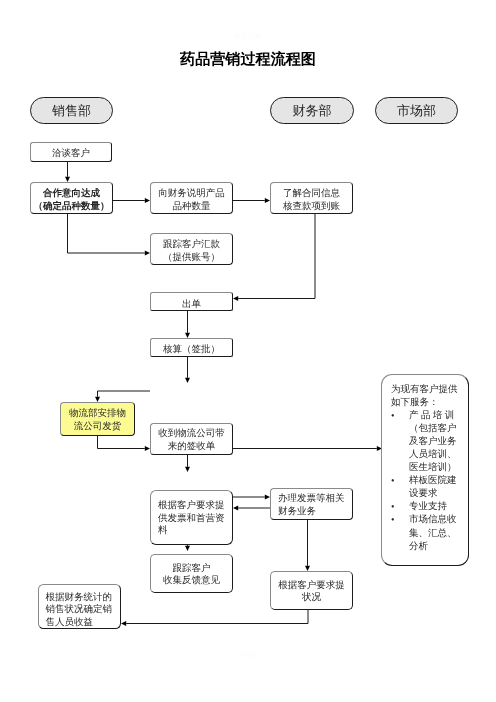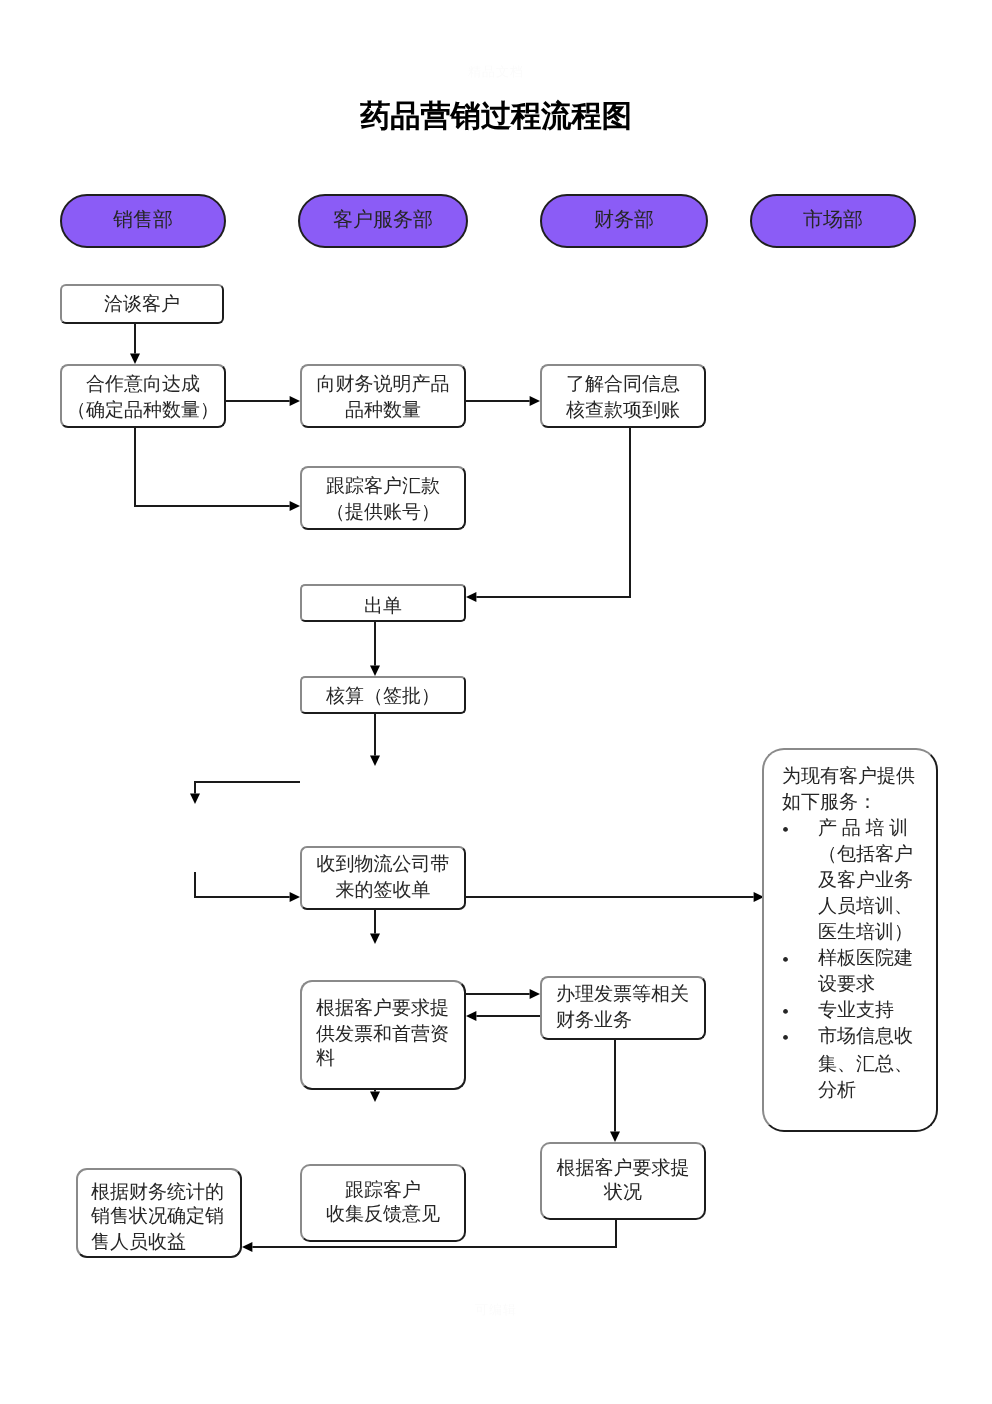--- a/index.html
+++ b/index.html
@@ -22,21 +22,21 @@
   .node{position:absolute;box-sizing:border-box;
         border:1px solid #1c1c1c;border-top-color:#8a8a8a;border-left-color:#8a8a8a;
         display:flex;align-items:center;justify-content:center;text-align:center;
         font-size:9.5px;line-height:12.4px;background:#fff;white-space:pre-line;
         color:#262626;}
   .node > .t{display:block;width:100%;position:relative;top:0.5px;}
 
   .rr{border-radius:5px;}
   .node.lt{justify-content:flex-start;}
   .node.lt > .t{text-align:left;padding-left:7px;}
-  .pill{border-radius:999px;background:#8b5cf6;border:1.2px solid #1f1f1f;font-size:10px;}
+  .pill{border-radius:999px;background:#e5e5e5;border:1.2px solid #1f1f1f;font-size:13px;}
   .yellow{background:#fbfb91;}
 
   svg#wires{position:absolute;left:0;top:0;width:496px;height:702px;}
 
   #panel{position:absolute;box-sizing:border-box;border:1px solid #1c1c1c;
          border-top-color:#8a8a8a;border-left-color:#8a8a8a;
          border-radius:11px;background:#fff;font-size:9.5px;line-height:13.05px;
          color:#262626;padding:8px 3px 4px 9px;overflow:hidden;}
   #panel .head{white-space:pre-line;}
   #panel ul{list-style:none;margin:0;padding:0;}
@@ -87,61 +87,60 @@
         <polygon points="233,508 238.2,505.5 238.2,510.5"></polygon>
         <polygon points="187.5,551 185,545.8 190,545.8"></polygon>
         <polygon points="307.5,571 305,565.8 310,565.8"></polygon>
         <polygon points="121,623.5 126.2,621 126.2,626"></polygon>
       </g>
   </svg>
 
   <div class="node pill" style="left:30px;top:97px;width:83px;height:27px;">
     <span class="t">销售部</span>
   </div>
-  <div class="node pill" style="left:149px;top:97px;width:85px;height:27px;">
-    <span class="t">客户服务部</span>
-  </div>
   <div class="node pill" style="left:270px;top:97px;width:84px;height:27px;">
     <span class="t">财务部</span>
   </div>
   <div class="node pill" style="left:375px;top:97px;width:83px;height:27px;">
     <span class="t">市场部</span>
   </div>
 
   <div class="node rr" style="left:30px;top:142px;width:82px;height:20px;border-radius:3px;"><span class="t" style="top:1.5px">洽谈客户</span></div>
 
-  <div class="node rr" style="left:30px;top:182px;width:83px;height:32px;border-radius:4px;"><span class="t" style="top:1.5px">合作意向达成
+  <div class="node rr" style="left:30px;top:182px;width:83px;height:32px;border-radius:4px;font-weight:bold;"><span class="t" style="top:1.5px">合作意向达成
 （确定品种数量）</span></div>
 
   <div class="node rr" style="left:150px;top:182px;width:83px;height:32px;border-radius:4px;"><span class="t" style="top:1.5px">向财务说明产品
 品种数量</span></div>
 
   <div class="node rr" style="left:270px;top:182px;width:83px;height:32px;border-radius:4px;"><span class="t" style="top:1.5px">了解合同信息
 核查款项到账</span></div>
 
   <div class="node rr" style="left:150px;top:233px;width:83px;height:32px;border-radius:4px;"><span class="t" style="top:1.5px">跟踪客户汇款
 （提供账号）</span></div>
 
   <div class="node rr" style="left:150px;top:292px;width:83px;height:19px;border-radius:2.5px;"><span class="t" style="top:2.5px">出单</span></div>
 
   <div class="node rr" style="left:150px;top:338px;width:83px;height:19px;border-radius:2.5px;"><span class="t" style="top:1.5px">核算（签批）</span></div>
 
 
+  <div class="node rr yellow" style="left:60px;top:402px;width:75px;height:34px;border-radius:4px;"><span class="t">物流部安排物
+流公司发货</span></div>
 
   <div class="node rr" style="left:150px;top:423px;width:83px;height:32px;border-radius:3.5px;"><span class="t">收到物流公司带
 来的签收单</span></div>
 
   <div class="node rr lt" style="left:150px;top:472px;width:83px;height:55px;border-radius:6px;margin-top:18px;"><span class="t">根据客户要求提
 供发票和首营资
 料</span></div>
 
   <div class="node rr lt" style="left:270px;top:488px;width:83px;height:32px;border-radius:4px;"><span class="t">办理发票等相关
 财务业务</span></div>
 
-  <div class="node rr" style="left:150px;top:582px;width:83px;height:39px;border-radius:5px;"><span class="t">跟踪客户
+  <div class="node rr" style="left:150px;top:554px;width:83px;height:39px;border-radius:5px;"><span class="t">跟踪客户
 收集反馈意见</span></div>
 
   <div class="node rr" style="left:270px;top:571px;width:83px;height:39px;border-radius:5px;"><span class="t">根据客户要求提
 状况</span></div>
 
   <div class="node rr lt" style="left:37.5px;top:584px;width:83px;height:45px;border-radius:5.5px;"><span class="t" style="top:3px">根据财务统计的
 销售状况确定销
 售人员收益</span></div>
 
   <div id="panel" style="left:381px;top:374px;width:88px;height:192px;">

